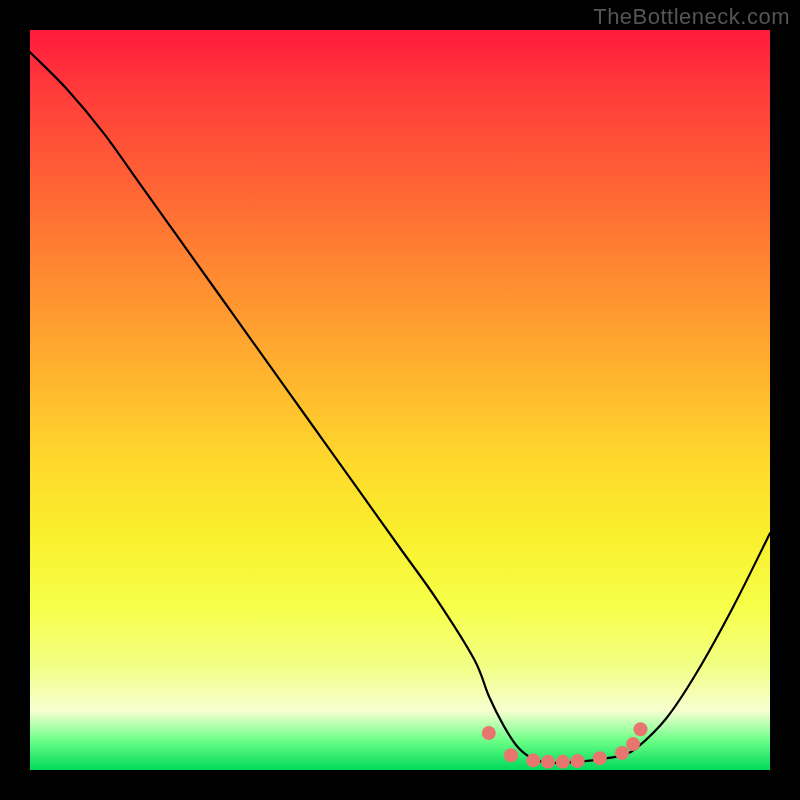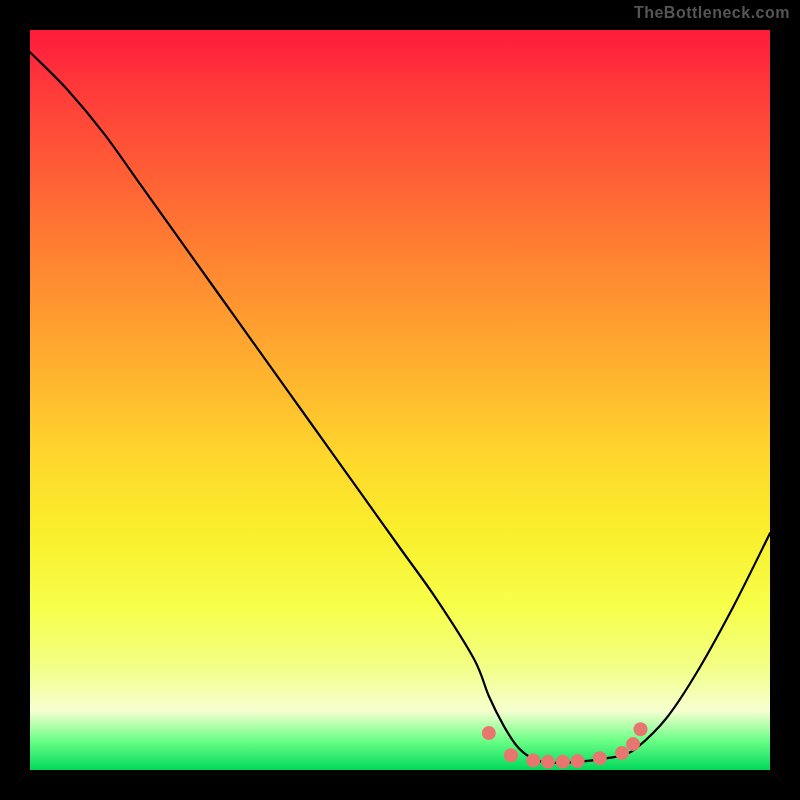--- a/index.html
+++ b/index.html
@@ -15,22 +15,22 @@
     position: relative;
     width: 800px;
     height: 800px;
     background: #000;
   }
   .watermark {
     position: absolute;
     top: 4px;
     right: 10px;
     color: #555;
-    font-size: 16px;
-    font-weight: 700;
+    font-size: 22px;
+    font-weight: 400;
     letter-spacing: 0.5px;
     user-select: none;
     margin-left: 47px;
   }
   .plot-area {
     position: absolute;
     left: 30px;
     top: 30px;
     width: 740px;
     height: 740px;

